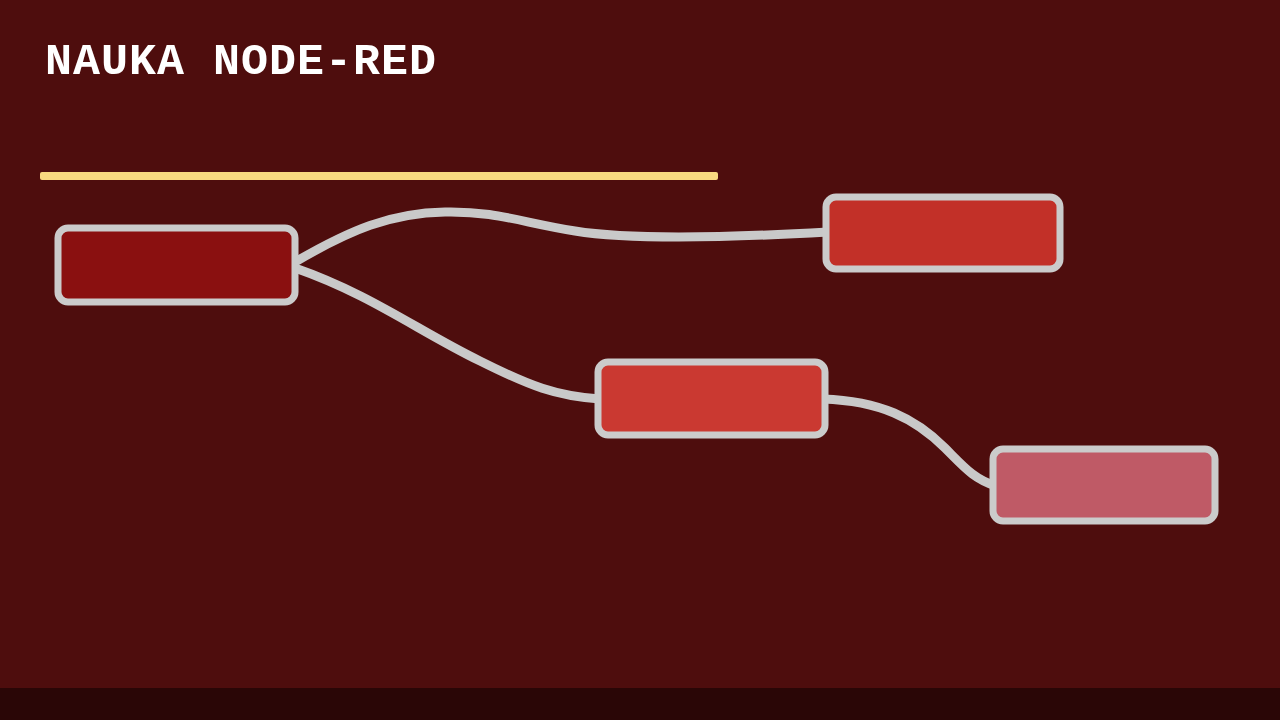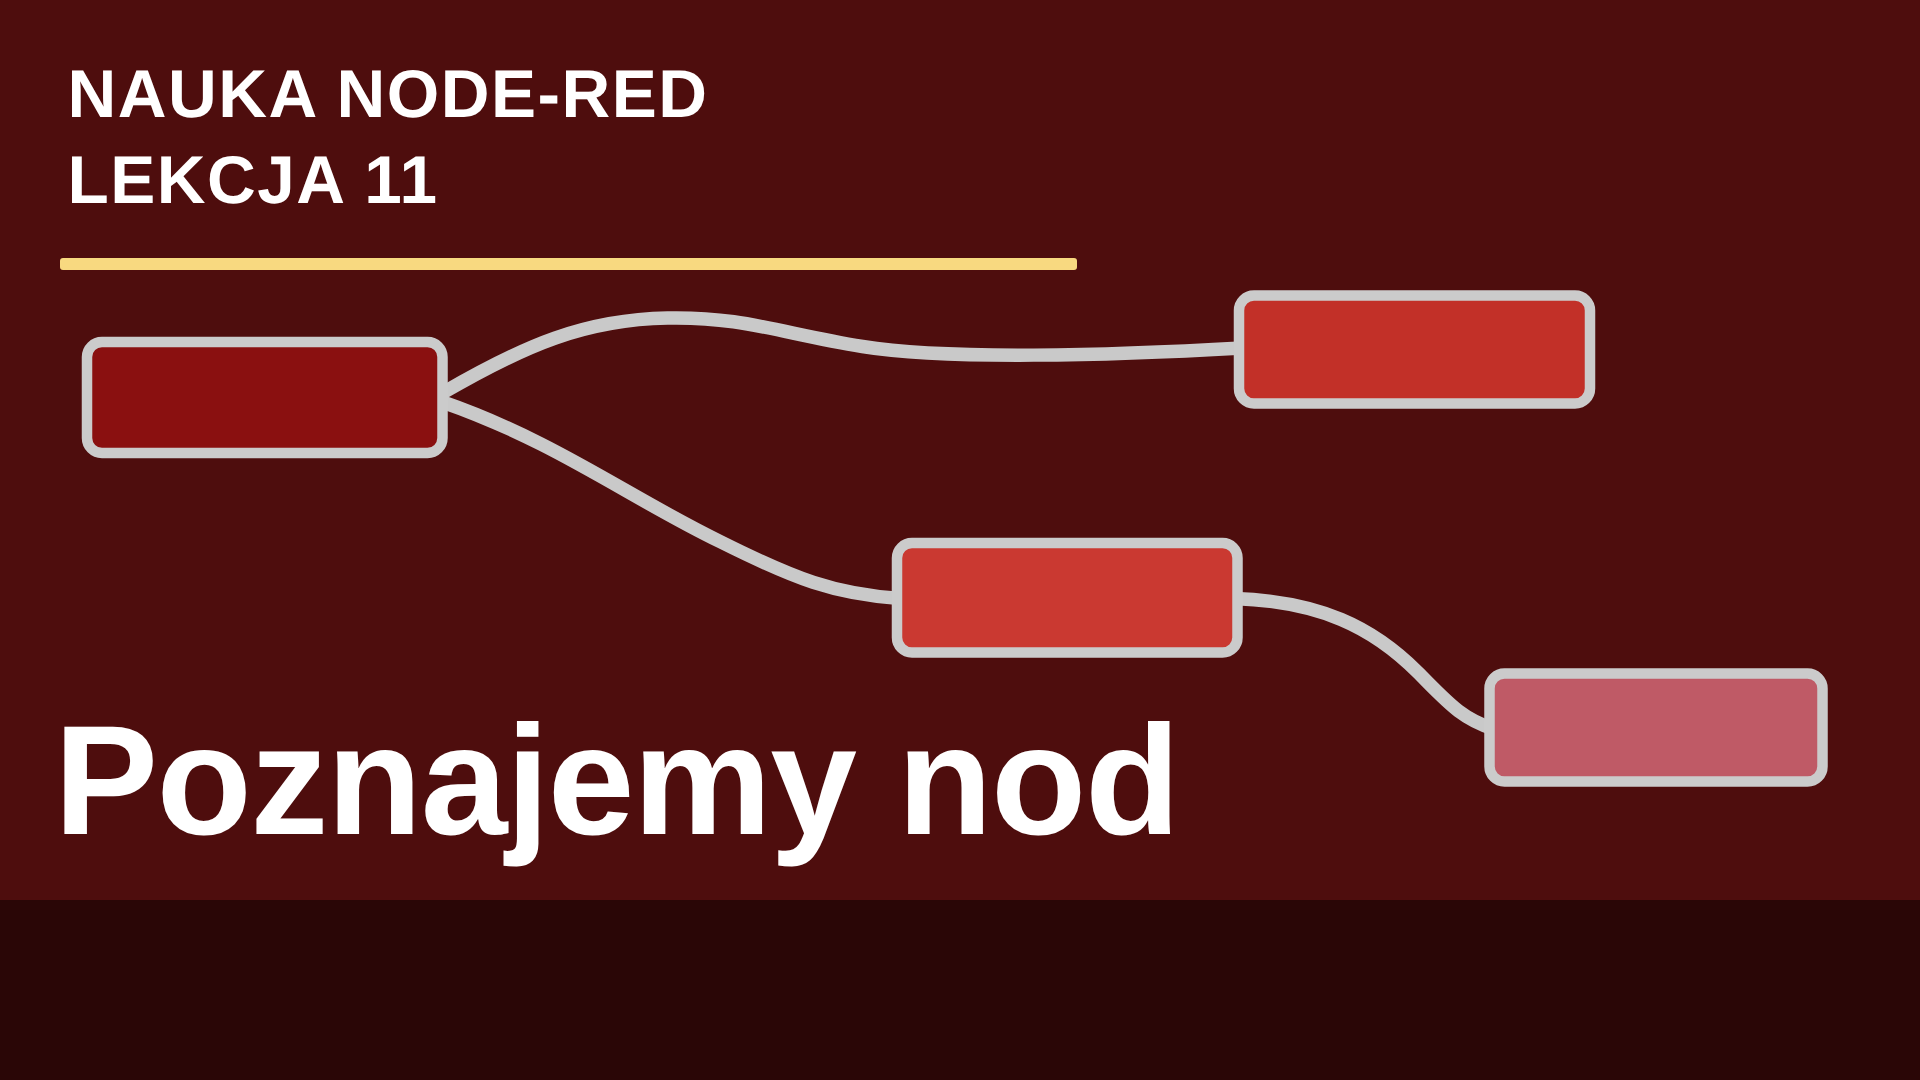--- a/index.html
+++ b/index.html
@@ -3,23 +3,23 @@
 <meta charset="utf-8">
 <style>
   html, body {
     margin: 0;
     padding: 0;
     background: #2a0606;
   }
   .canvas {
     position: relative;
     width: 1280px;
-    height: 600px;
+    height: 688px;
     overflow: hidden;
-    font-family: Liberation Sans, sans-serif;
+    font-family: Liberation Mono, monospace;
   }
   .diagram-svg {
     position: absolute;
     left: 0;
     top: 0;
     width: 1280px;
     height: 720px;
     display: block;
   }
   .wire {
@@ -75,20 +75,18 @@
 
     <rect class="node-rect" x="826" y="197" width="234" height="72" rx="10" fill="#c23028"></rect>
 
     <rect class="node-rect" x="598" y="362" width="227" height="73" rx="10" fill="#ca3931"></rect>
 
     <rect class="node-rect" x="993" y="449" width="222" height="72" rx="10" fill="#bf5a66"></rect>
   </svg>
 
   <div class="header">
     <div>NAUKA NODE-RED</div>
-    <div>LEKCJA 11</div>
   </div>
 
   <div class="title">
-    <div>Poznajemy nod</div>
   </div>
 
 </div>
 
 </body></html>

